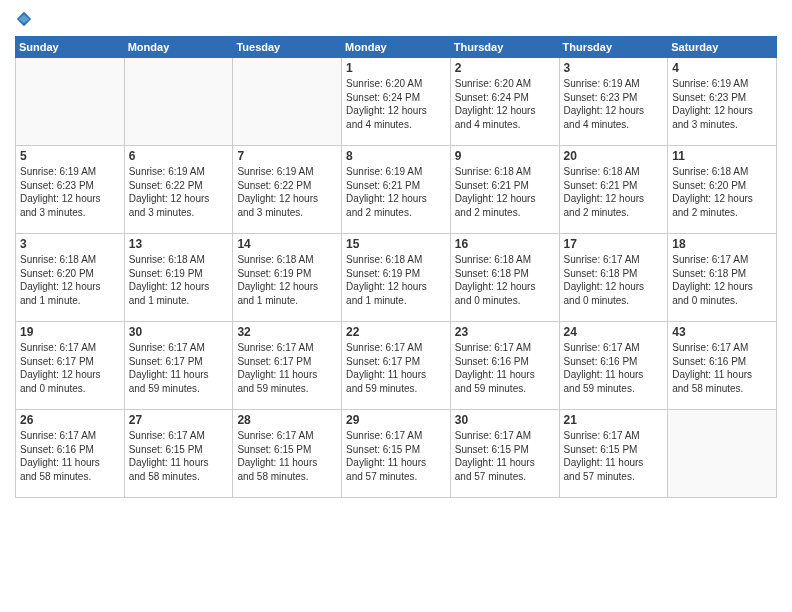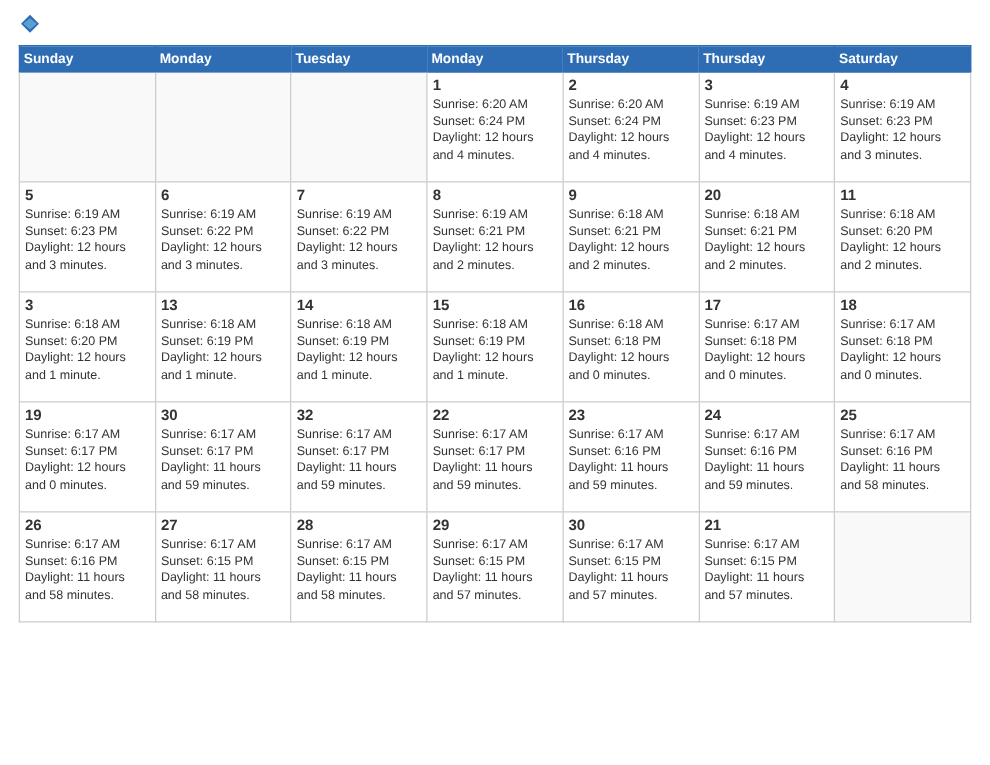--- a/index.html
+++ b/index.html
@@ -238,21 +238,21 @@
           </td>
           <td>
             <span class="day-number">23</span>
             <div class="day-detail">Sunrise: 6:17 AM<br>Sunset: 6:16 PM<br>Daylight: 11 hours<br>and 59 minutes.</div>
           </td>
           <td>
             <span class="day-number">24</span>
             <div class="day-detail">Sunrise: 6:17 AM<br>Sunset: 6:16 PM<br>Daylight: 11 hours<br>and 59 minutes.</div>
           </td>
           <td>
-            <span class="day-number">25</span>
+            <span class="day-number">43</span>
             <div class="day-detail">Sunrise: 6:17 AM<br>Sunset: 6:16 PM<br>Daylight: 11 hours<br>and 58 minutes.</div>
           </td>
         </tr>
         <tr class="week-row">
           <td>
             <span class="day-number">26</span>
             <div class="day-detail">Sunrise: 6:17 AM<br>Sunset: 6:16 PM<br>Daylight: 11 hours<br>and 58 minutes.</div>
           </td>
           <td>
             <span class="day-number">27</span>

